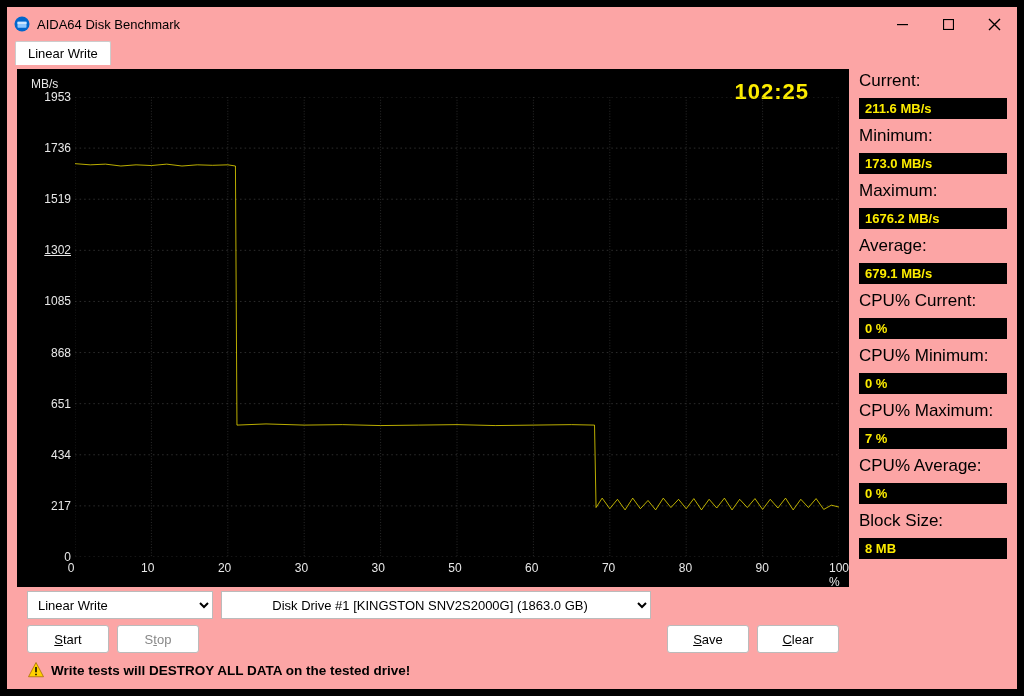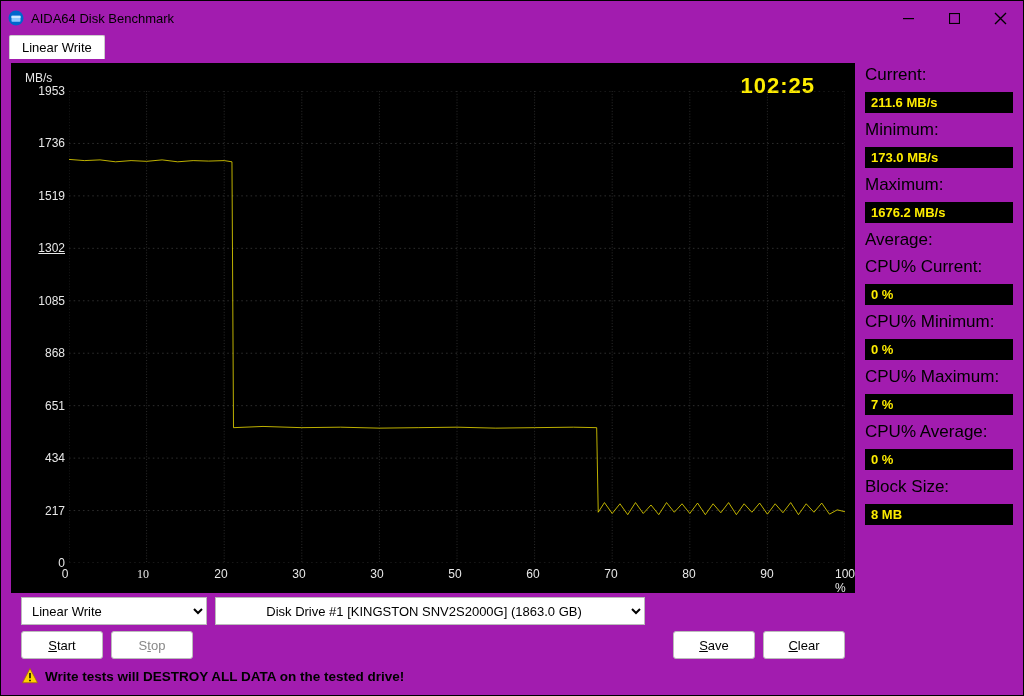--- a/index.html
+++ b/index.html
@@ -1,17 +1,17 @@
 <!DOCTYPE html>
 <html><head>
 <meta charset="utf-8">
 <style>
   * { box-sizing: border-box; margin: 0; padding: 0; }
   html, body { width: 1024px; height: 696px; font-family: "Segoe UI", Tahoma, sans-serif; font-size: 13px; background: #f0f0f0; overflow: hidden; }
-  .window { width: 100%; height: 100%; background: #a21caf; display: flex; flex-direction: column; border: 1px solid #000000; }
+  .window { width: 100%; height: 100%; background: #fca5a5; display: flex; flex-direction: column; border: 7px solid #000000; }
   
   .titlebar { display: flex; align-items: center; height: 34px; padding: 0 0 0 6px; }
   .titlebar .app-icon { width: 18px; height: 18px; margin-right: 6px; }
   .titlebar .title { flex: 0 0 auto; font-size: 13px; color: #000; }
   .titlebar .spacer { flex: 1; }
   .winbtn { width: 46px; height: 34px; display: flex; align-items: center; justify-content: center; color: #000; }
   .winbtn svg { pointer-events: none; }
   
   .menubar { display: flex; gap: 14px; padding: 2px 10px 6px 10px; font-size: 14px; }
   .menubar span { text-decoration: underline; text-decoration-thickness: 1px; text-underline-offset: 2px; cursor: default; }
@@ -97,21 +97,21 @@
             <div class="y-tick" style="top: calc(66.6667% + 9.33333px);">651</div>
             <div class="y-tick" style="top: calc(55.5556% + 12.4444px);">868</div>
             <div class="y-tick" style="top: calc(44.4444% + 15.5556px);">1085</div>
             <div class="y-tick" style="top: calc(33.3333% + 18.6667px); text-decoration: underline;">1302</div>
             <div class="y-tick" style="top: calc(22.2222% + 21.7778px);">1519</div>
             <div class="y-tick" style="top: calc(11.1111% + 24.8889px);">1736</div>
             <div class="y-tick" style="top: calc(0% + 28px);">1953</div>
           </div>
         <div class="x-axis" id="xaxis">
             <div class="x-tick" style="left: 0%;">0</div>
-            <div class="x-tick" style="left: 10%; font-family: Liberation Serif, serif;">10</div>
+            <div class="x-tick" style="left: 10%;">10</div>
             <div class="x-tick" style="left: 20%;">20</div>
             <div class="x-tick" style="left: 30%;">30</div>
             <div class="x-tick" style="left: 40%;">30</div>
             <div class="x-tick" style="left: 50%;">50</div>
             <div class="x-tick" style="left: 60%;">60</div>
             <div class="x-tick" style="left: 70%;">70</div>
             <div class="x-tick" style="left: 80%;">80</div>
             <div class="x-tick" style="left: 90%;">90</div>
             <div class="x-tick" style="left: 100%;">100 %</div>
           </div>
@@ -171,20 +171,21 @@
     </div>
 
     <div class="statscol">
       <div class="statlabel">Current:</div>
       <div class="statval">211.6 MB/s</div>
       <div class="statlabel">Minimum:</div>
       <div class="statval">173.0 MB/s</div>
       <div class="statlabel">Maximum:</div>
       <div class="statval">1676.2 MB/s</div>
       <div class="statlabel">Average:</div>
+      <div class="statval">679.1 MB/s</div>
       <div class="statlabel">CPU% Current:</div>
       <div class="statval">0 %</div>
       <div class="statlabel">CPU% Minimum:</div>
       <div class="statval">0 %</div>
       <div class="statlabel">CPU% Maximum:</div>
       <div class="statval">7 %</div>
       <div class="statlabel">CPU% Average:</div>
       <div class="statval">0 %</div>
       <div class="statlabel">Block Size:</div>
       <div class="statval">8 MB</div>

